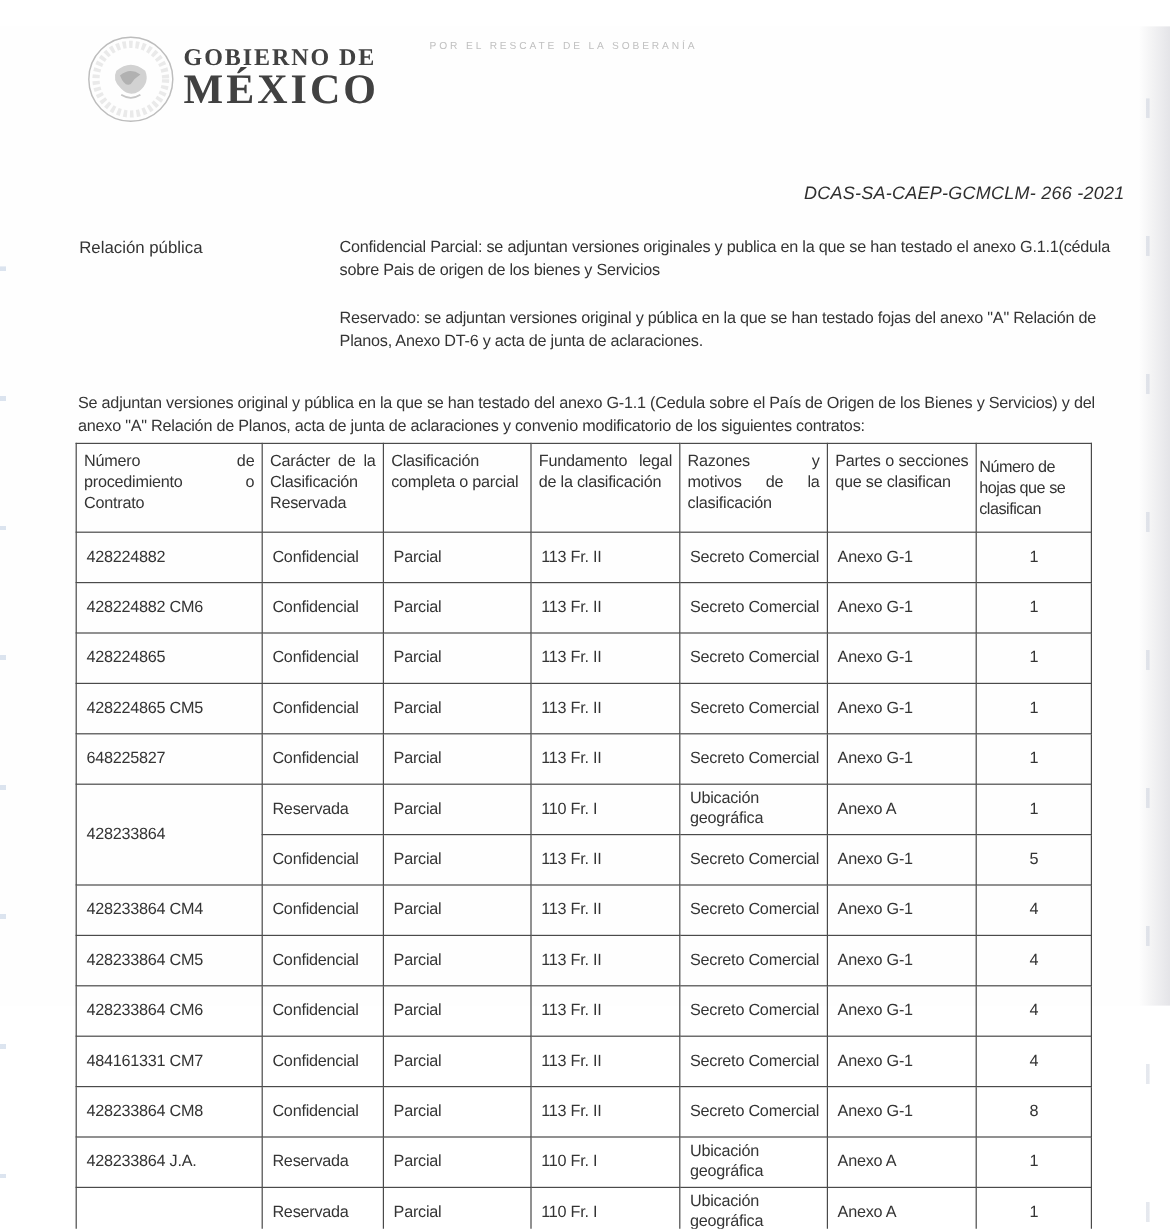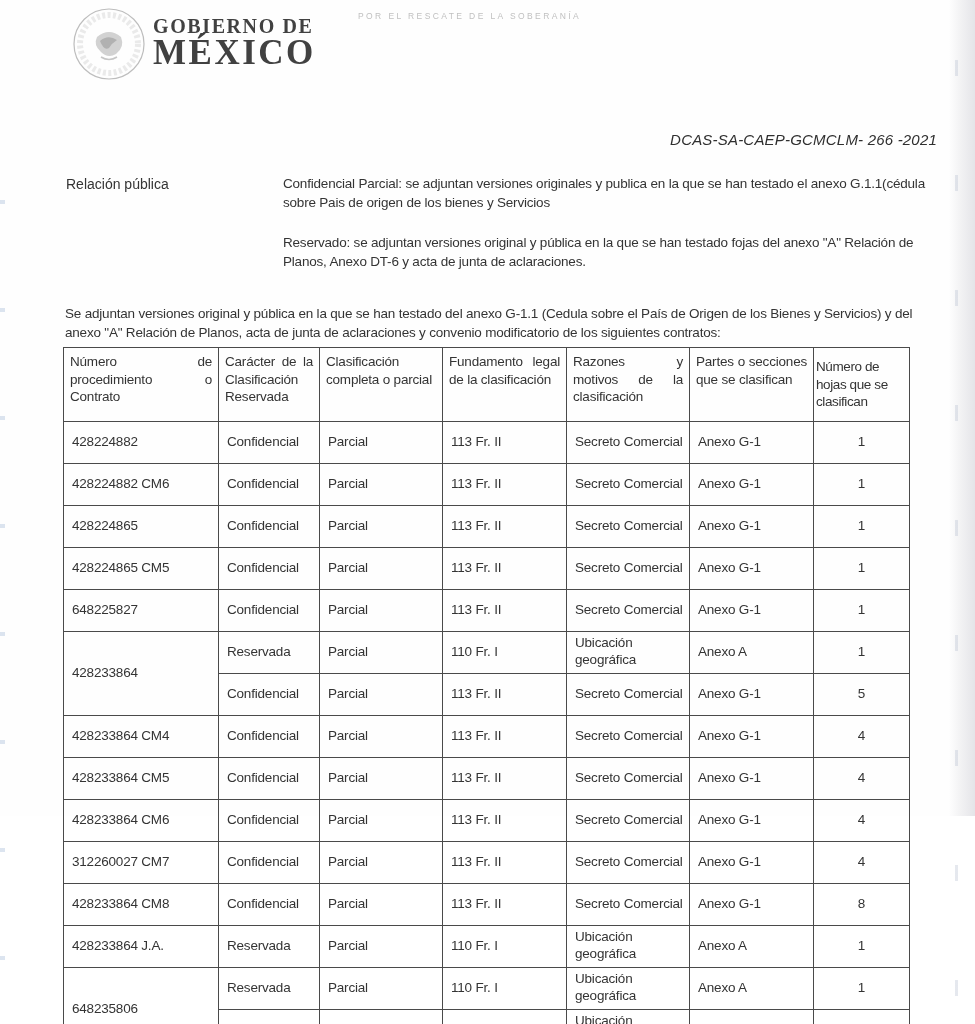--- a/index.html
+++ b/index.html
@@ -1,20 +1,20 @@
 <!DOCTYPE html>
 <html><head>
 <meta charset="utf-8">
 <style>
   html,body{margin:0;padding:0;}
   body{
     width:975px;height:1024px;overflow:hidden;background:#ffffff;
     font-family:"Liberation Sans", sans-serif;color:#373737;
   }
-  .page{position:relative;width:975px;height:816px;background:#fefefe;}
+  .page{position:relative;width:975px;height:816px;background:#fefefe;margin-top:22px;}
 
   
   .seal{position:absolute;left:70px;top:5px;width:78px;height:78px;}
   .gob{position:absolute;left:153px;top:15px;font-family:"Liberation Serif", serif;color:#414141;}
   .gob-line1{font-size:20px;font-weight:700;letter-spacing:1.6px;line-height:22px;}
   .gob-line2{font-size:35px;font-weight:700;letter-spacing:2.5px;line-height:32px;}
   .pemex{position:absolute;left:350px;top:10px;}
   .pemex-top{display:flex;align-items:center;}
   .pemex-drop{width:50px;height:52px;flex:0 0 auto;}
   .pemex-word{font-size:29px;font-weight:700;color:#454545;letter-spacing:2.5px;margin-left:4px;}
@@ -191,21 +191,21 @@
         <tr>
           <td class="c0">428233864 CM6</td>
           <td class="c1">Confidencial</td>
           <td class="c2">Parcial</td>
           <td class="c3">113 Fr. II</td>
           <td class="c4">Secreto Comercial</td>
           <td class="c5">Anexo G-1</td>
           <td class="c6">4</td>
         </tr>
         <tr>
-          <td class="c0">312260027 CM7</td>
+          <td class="c0">484161331 CM7</td>
           <td class="c1">Confidencial</td>
           <td class="c2">Parcial</td>
           <td class="c3">113 Fr. II</td>
           <td class="c4">Secreto Comercial</td>
           <td class="c5">Anexo G-1</td>
           <td class="c6">4</td>
         </tr>
         <tr>
           <td class="c0">428233864 CM8</td>
           <td class="c1">Confidencial</td>

